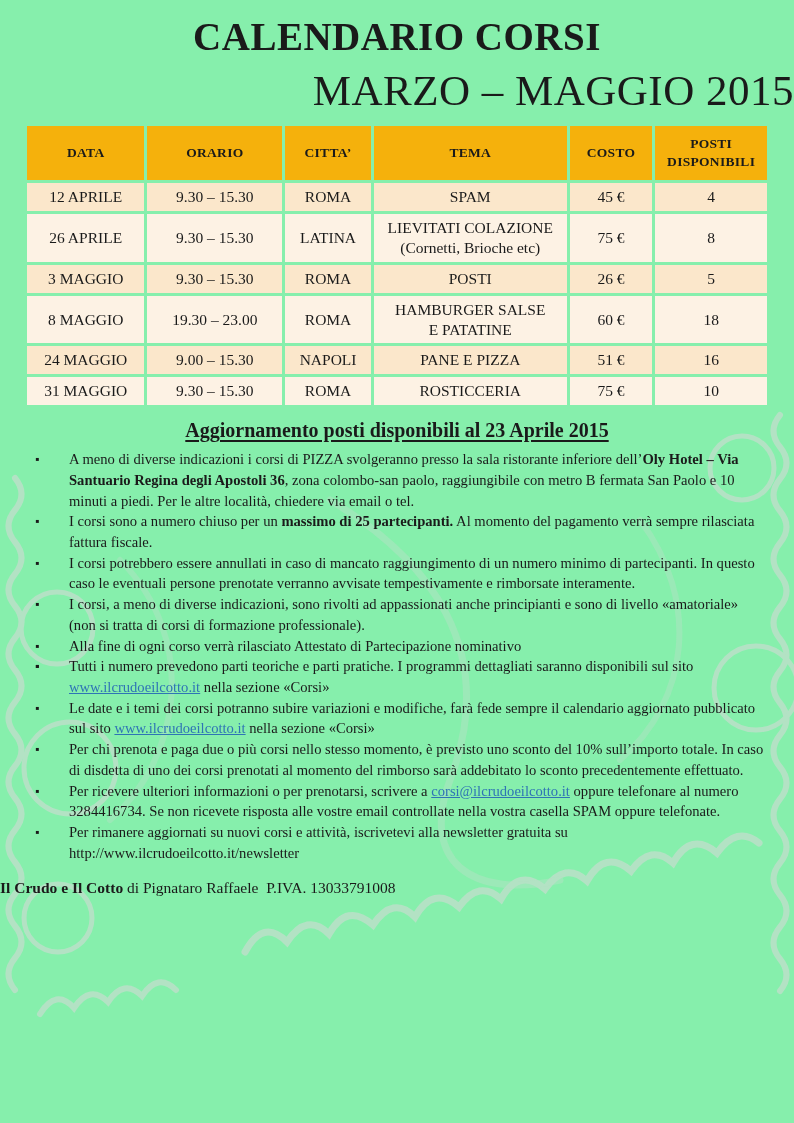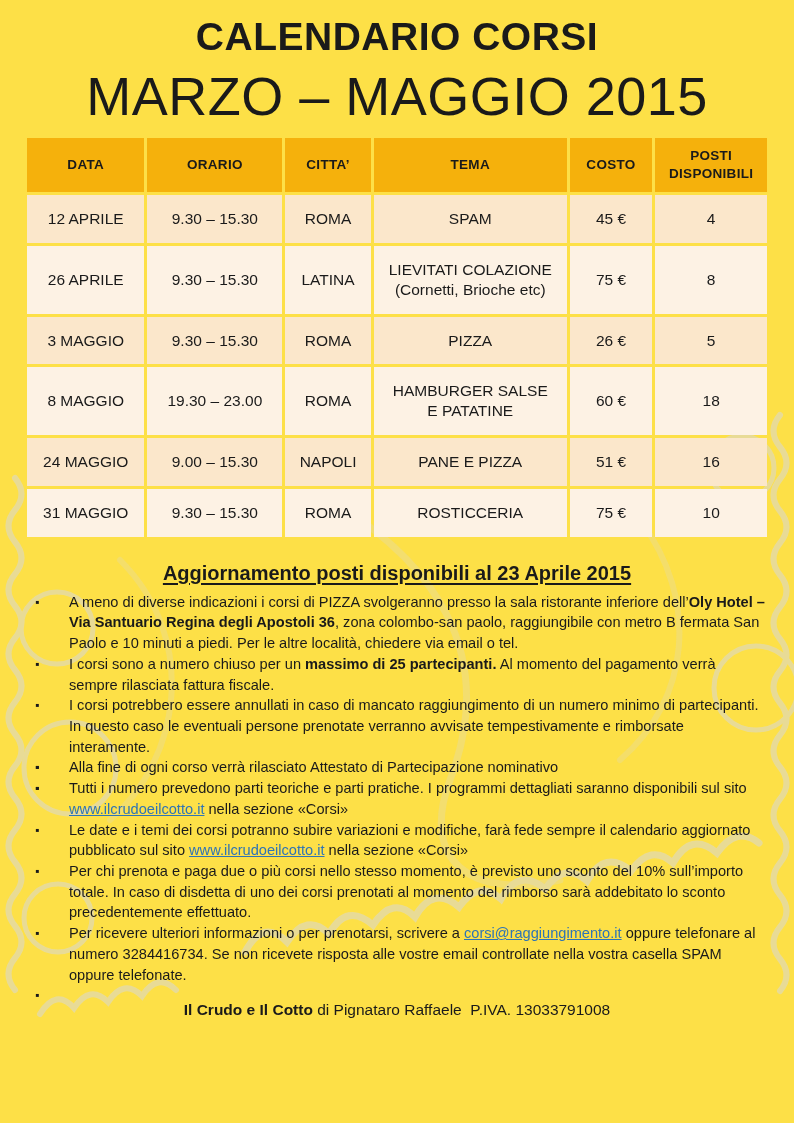--- a/index.html
+++ b/index.html
@@ -7,74 +7,74 @@
     --row-odd:#FBE7CB;
     --row-even:#FDF2E4;
     --link:#2E74B5;
     --text:#1A1A1A;
     --watermark:#D8D8D8;
   }
   *{box-sizing:border-box;margin:0;padding:0}
   html,body{background:#fff}
   .page{
     position:relative;width:794px;height:1123px;margin:0 auto;overflow:hidden;
-    background:#fde047;color:var(--text);
-    font-family:Liberation Sans, sans-serif;
+    background:#86efac;color:var(--text);
+    font-family:Liberation Serif, serif;
   }
   .watermark{position:absolute;inset:0;z-index:0;pointer-events:none}
   .content{position:relative;z-index:1}
 
   .title{
     text-align:center;margin-top:16px;
     font-size:39px;font-weight:700;letter-spacing:.5px;line-height:1.1;
   }
   .subtitle{
-    text-align:center;margin-top:9px;
-    font-size:54px;font-weight:400;letter-spacing:.5px;line-height:1.05;
+    text-align:right;margin-top:9px;
+    font-size:43px;font-weight:400;letter-spacing:.5px;line-height:1.05;
   }
 
   table.courses{
     width:746px;margin:10px 24px 0;
     border-collapse:separate;border-spacing:3px;
     table-layout:fixed;
   }
   col.w-data{width:16.2%} col.w-orario{width:18.6%} col.w-citta{width:11.8%}
   col.w-tema{width:26.6%} col.w-costo{width:11.4%} col.w-posti{width:15.4%}
   table.courses th{
     background:var(--header-bg);
     font-size:13.5px;font-weight:700;letter-spacing:.3px;
     padding:9px 6px;text-align:center;vertical-align:middle;line-height:1.35;
   }
   table.courses td{
     text-align:center;vertical-align:middle;
-    font-size:15.5px;line-height:1.28;padding:14px 4px;
+    font-size:15.5px;line-height:1.28;padding:4px 4px;
   }
   table.courses tr:nth-child(odd) td{background:var(--row-odd)}
   table.courses tr:nth-child(even) td{background:var(--row-even)}
   td.c-data,td.c-orario{vertical-align:top;padding-top:10px;font-size:16px}
   td.c-tema{white-space:pre-line}
 
   .update-heading{
-    text-align:center;margin-top:22px;
+    text-align:center;margin-top:11px;
     font-size:20px;font-weight:700;
     text-decoration:underline;text-decoration-thickness:2px;text-underline-offset:3px;
   }
 
   .notes{margin:7px 26px 0 32px}
   .note{
     position:relative;padding-left:37px;
     font-size:14.6px;line-height:1.42;
   }
   .note .marker{
     position:absolute;left:3px;top:1px;font-size:12px;line-height:1.6;
   }
   .b{font-weight:700}
   a.lnk{color:var(--link);text-decoration:underline;cursor:pointer}
 
-  .footer{text-align:center;margin-top:14px;font-size:15.5px;line-height:1.45}
+  .footer{margin-top:14px;font-size:15.5px;line-height:1.45}
 </style>
 </head>
 <body>
 
 <div class="page">
 
   <svg class="watermark" viewBox="0 0 794 1123" width="794" height="1123" fill="none" stroke="#D8D8D8" stroke-width="6" stroke-linecap="round" opacity="0.55">
 
     <path d="M15 478 q13 16 0 32 q-13 16 0 32 q13 16 0 32 q-13 16 0 32 q13 16 0 32 q-13 16 0 32 q13 16 0 32 q-13 16 0 32 q13 16 0 32 q-13 16 0 32 q13 16 0 32 q-13 16 0 32 q13 16 0 32 q-13 16 0 32 q13 16 0 32 q-13 16 0 32"></path>
 
@@ -133,21 +133,21 @@
             <td class="c-citta">LATINA</td>
             <td class="c-tema">LIEVITATI COLAZIONE
 (Cornetti, Brioche etc)</td>
             <td class="c-costo">75 €</td>
             <td class="c-posti">8</td>
           </tr>
           <tr>
             <td class="c-data">3 MAGGIO</td>
             <td class="c-orario">9.30 – 15.30</td>
             <td class="c-citta">ROMA</td>
-            <td class="c-tema">PIZZA</td>
+            <td class="c-tema">POSTI</td>
             <td class="c-costo">26 €</td>
             <td class="c-posti">5</td>
           </tr>
           <tr>
             <td class="c-data">8 MAGGIO</td>
             <td class="c-orario">19.30 – 23.00</td>
             <td class="c-citta">ROMA</td>
             <td class="c-tema">HAMBURGER  SALSE
 E PATATINE</td>
             <td class="c-costo">60 €</td>
@@ -171,28 +171,28 @@
           </tr>
         </tbody>
     </table>
 
     <div class="update-heading">Aggiornamento posti disponibili al 23 Aprile 2015</div>
 
     <div class="notes">
         <div class="note"><span class="marker">▪</span><span>A meno di diverse indicazioni i corsi di PIZZA svolgeranno presso la sala ristorante inferiore dell’</span><span class="b">Oly Hotel – Via Santuario Regina degli Apostoli 36</span><span>, zona colombo-san paolo, raggiungibile con metro B fermata San Paolo e 10 minuti a piedi. Per le altre località, chiedere via email o tel.</span></div>
         <div class="note"><span class="marker">▪</span><span>I corsi sono a numero chiuso per un </span><span class="b">massimo di 25 partecipanti.</span><span> Al momento del pagamento verrà sempre rilasciata fattura fiscale.</span></div>
         <div class="note"><span class="marker">▪</span><span>I corsi potrebbero essere annullati in caso di mancato raggiungimento di un numero minimo di partecipanti. In questo caso le eventuali persone prenotate verranno avvisate tempestivamente e rimborsate interamente.</span></div>
-        <div class="note"><span class="marker">▪</span></div>
+        <div class="note"><span class="marker">▪</span><span>I corsi, a meno di diverse indicazioni, sono rivolti ad appassionati anche principianti e sono di livello «amatoriale» (non si tratta di corsi di formazione professionale).</span></div>
         <div class="note"><span class="marker">▪</span><span>Alla fine di ogni corso verrà rilasciato Attestato di Partecipazione nominativo</span></div>
         <div class="note"><span class="marker">▪</span></div>
         <div class="note"><span class="marker">▪</span><span>Tutti i numero prevedono parti teoriche e parti pratiche. I programmi dettagliati saranno disponibili sul sito </span><a class="lnk" href="#">www.ilcrudoeilcotto.it</a><span> nella sezione «Corsi»</span></div>
         <div class="note"><span class="marker">▪</span><span>Le date e i temi dei corsi potranno subire variazioni e modifiche, farà fede sempre il calendario aggiornato pubblicato sul sito </span><a class="lnk" href="#">www.ilcrudoeilcotto.it</a><span> nella sezione «Corsi»</span></div>
         <div class="note"><span class="marker">▪</span><span>Per chi prenota e paga due o più corsi nello stesso momento, è previsto uno sconto del 10% sull’importo totale. In caso di disdetta di uno dei corsi prenotati al momento del rimborso sarà addebitato lo sconto precedentemente effettuato.</span></div>
-        <div class="note"><span class="marker">▪</span><span>Per ricevere ulteriori informazioni o per prenotarsi, scrivere a </span><a class="lnk" href="#">corsi@raggiungimento.it</a><span> oppure telefonare al numero 3284416734. Se non ricevete risposta alle vostre email controllate nella vostra casella SPAM oppure telefonate.</span></div>
-        <div class="note"><span class="marker">▪</span></div>
+        <div class="note"><span class="marker">▪</span><span>Per ricevere ulteriori informazioni o per prenotarsi, scrivere a </span><a class="lnk" href="#">corsi@ilcrudoeilcotto.it</a><span> oppure telefonare al numero 3284416734. Se non ricevete risposta alle vostre email controllate nella vostra casella SPAM oppure telefonate.</span></div>
+        <div class="note"><span class="marker">▪</span><span>Per rimanere aggiornati su nuovi corsi e attività, iscrivetevi alla newsletter gratuita su http://www.ilcrudoeilcotto.it/newsletter</span></div>
       </div>
 
     <div class="footer">
       <div><span class="b">Il Crudo e Il Cotto</span><span> di Pignataro Raffaele&nbsp; P.IVA. 13033791008</span></div>
 
     </div>
   </div>
 </div>
 
 </body></html>

